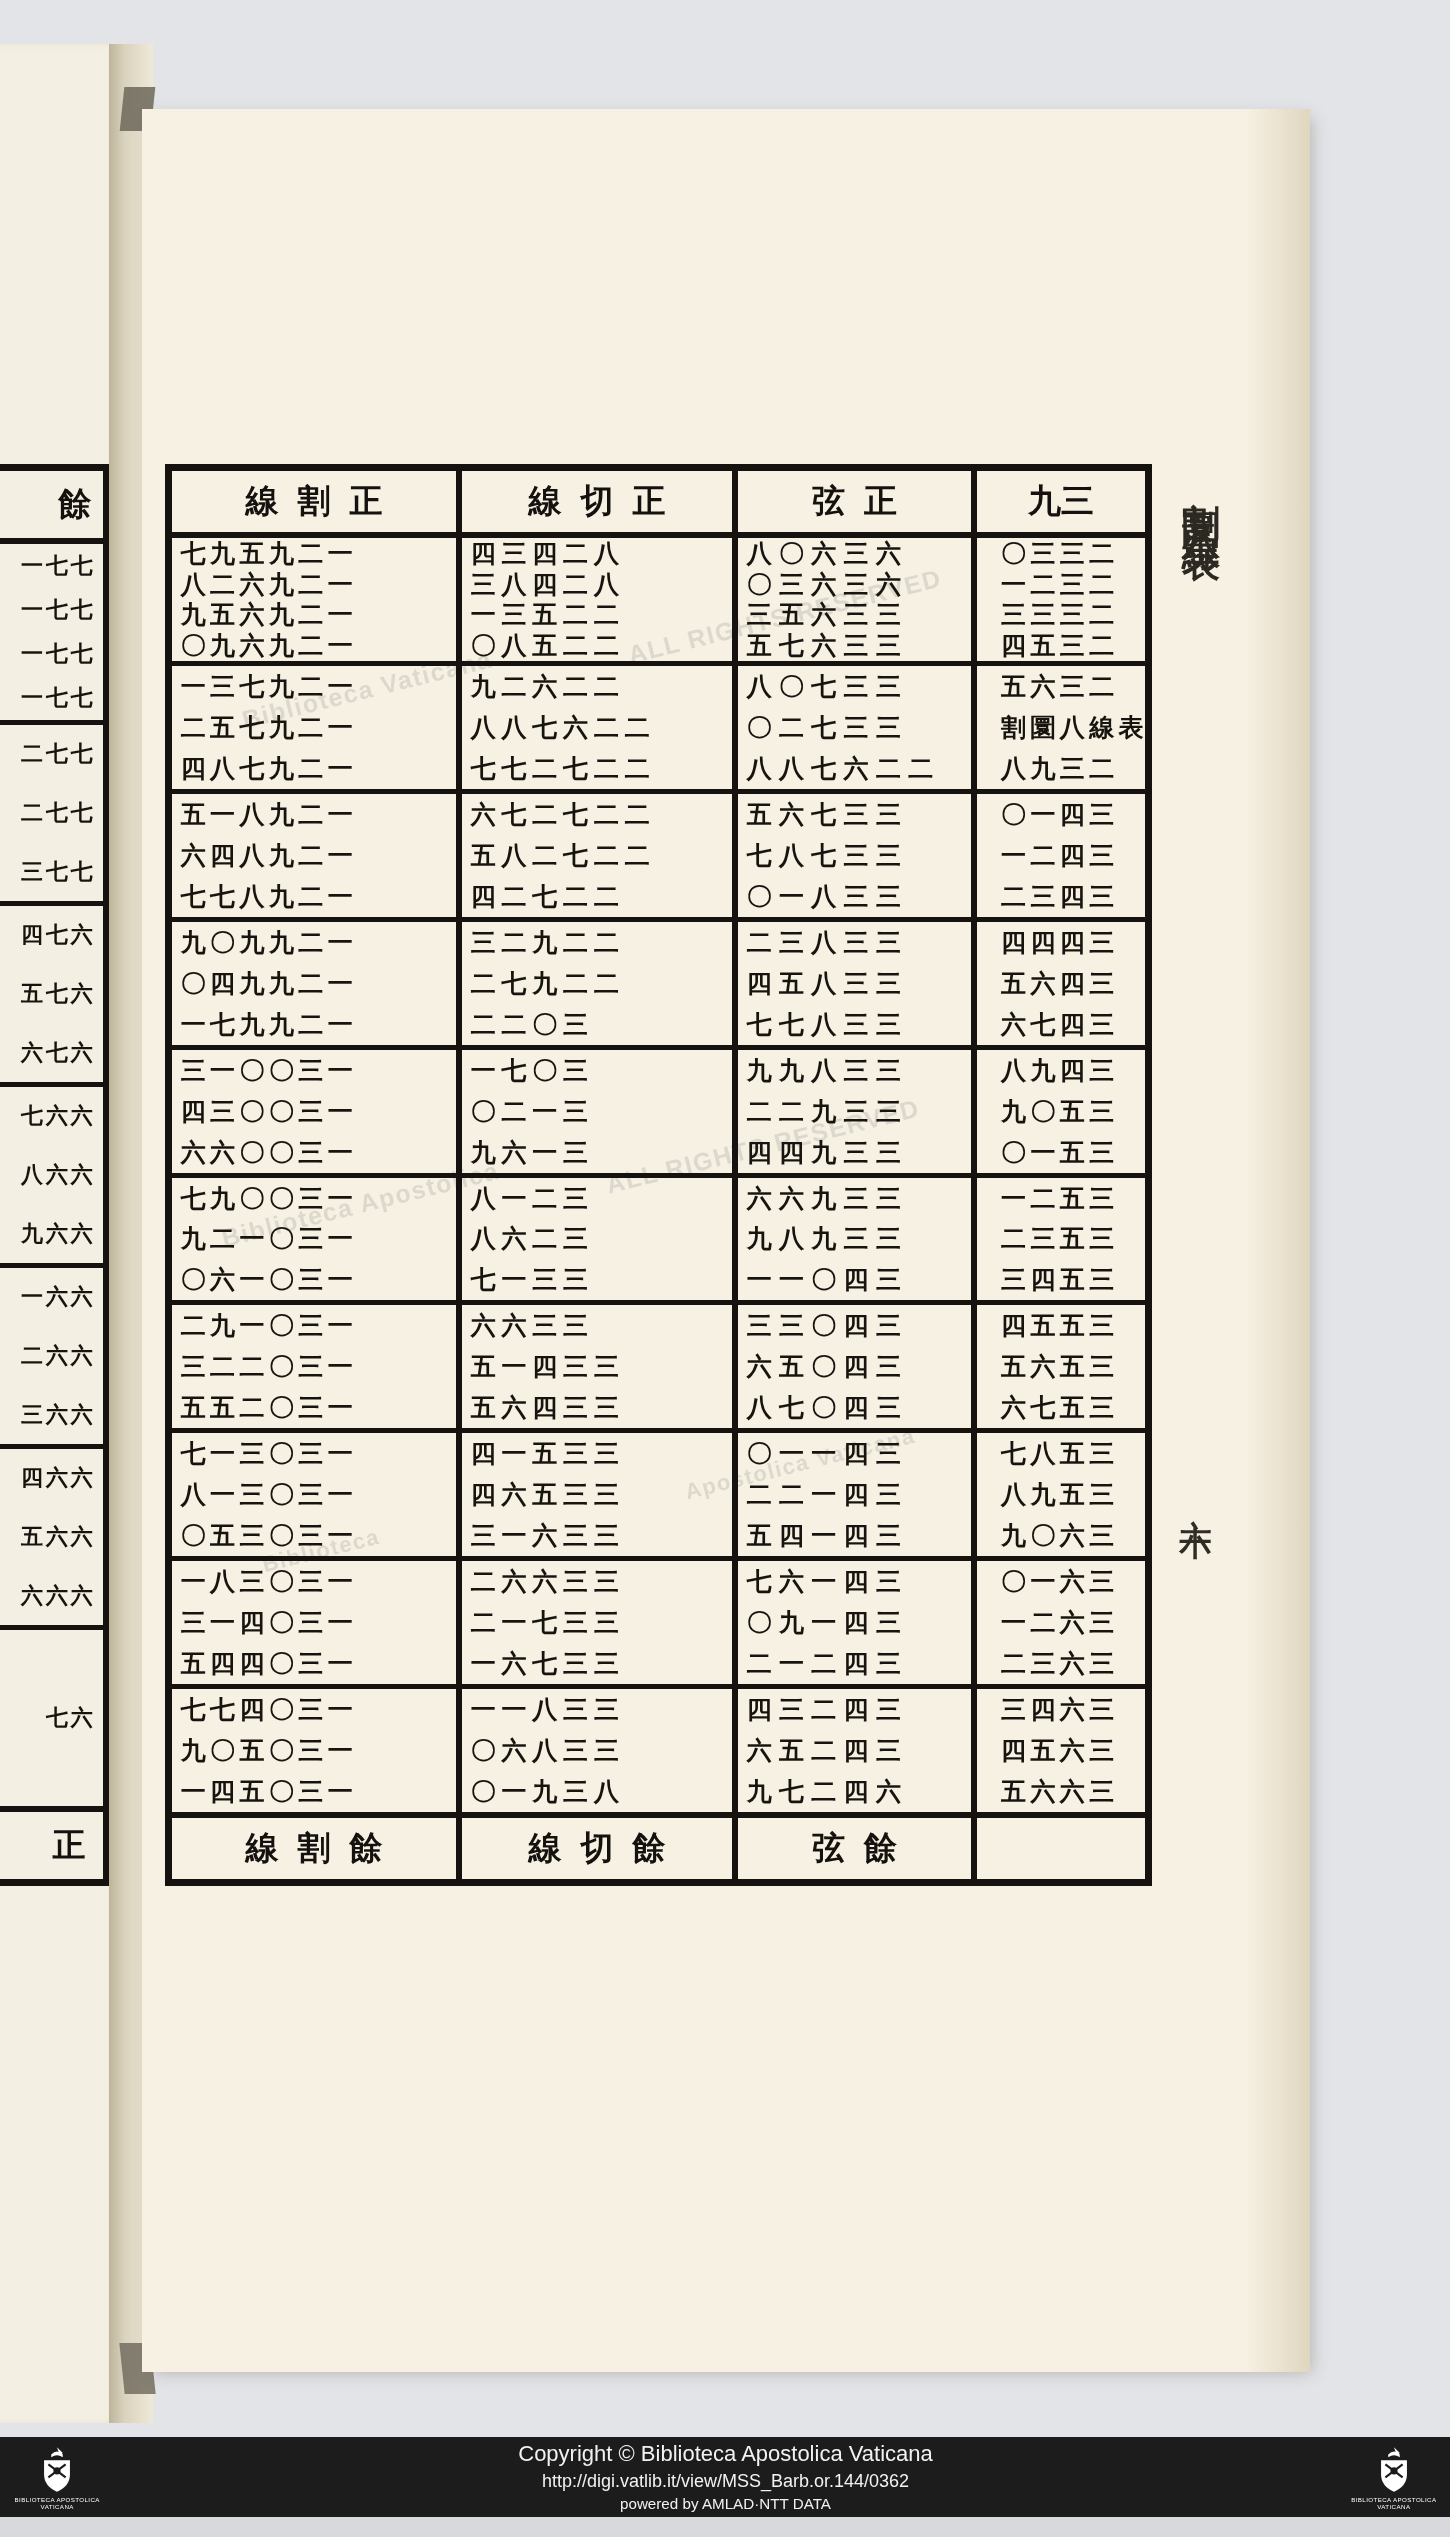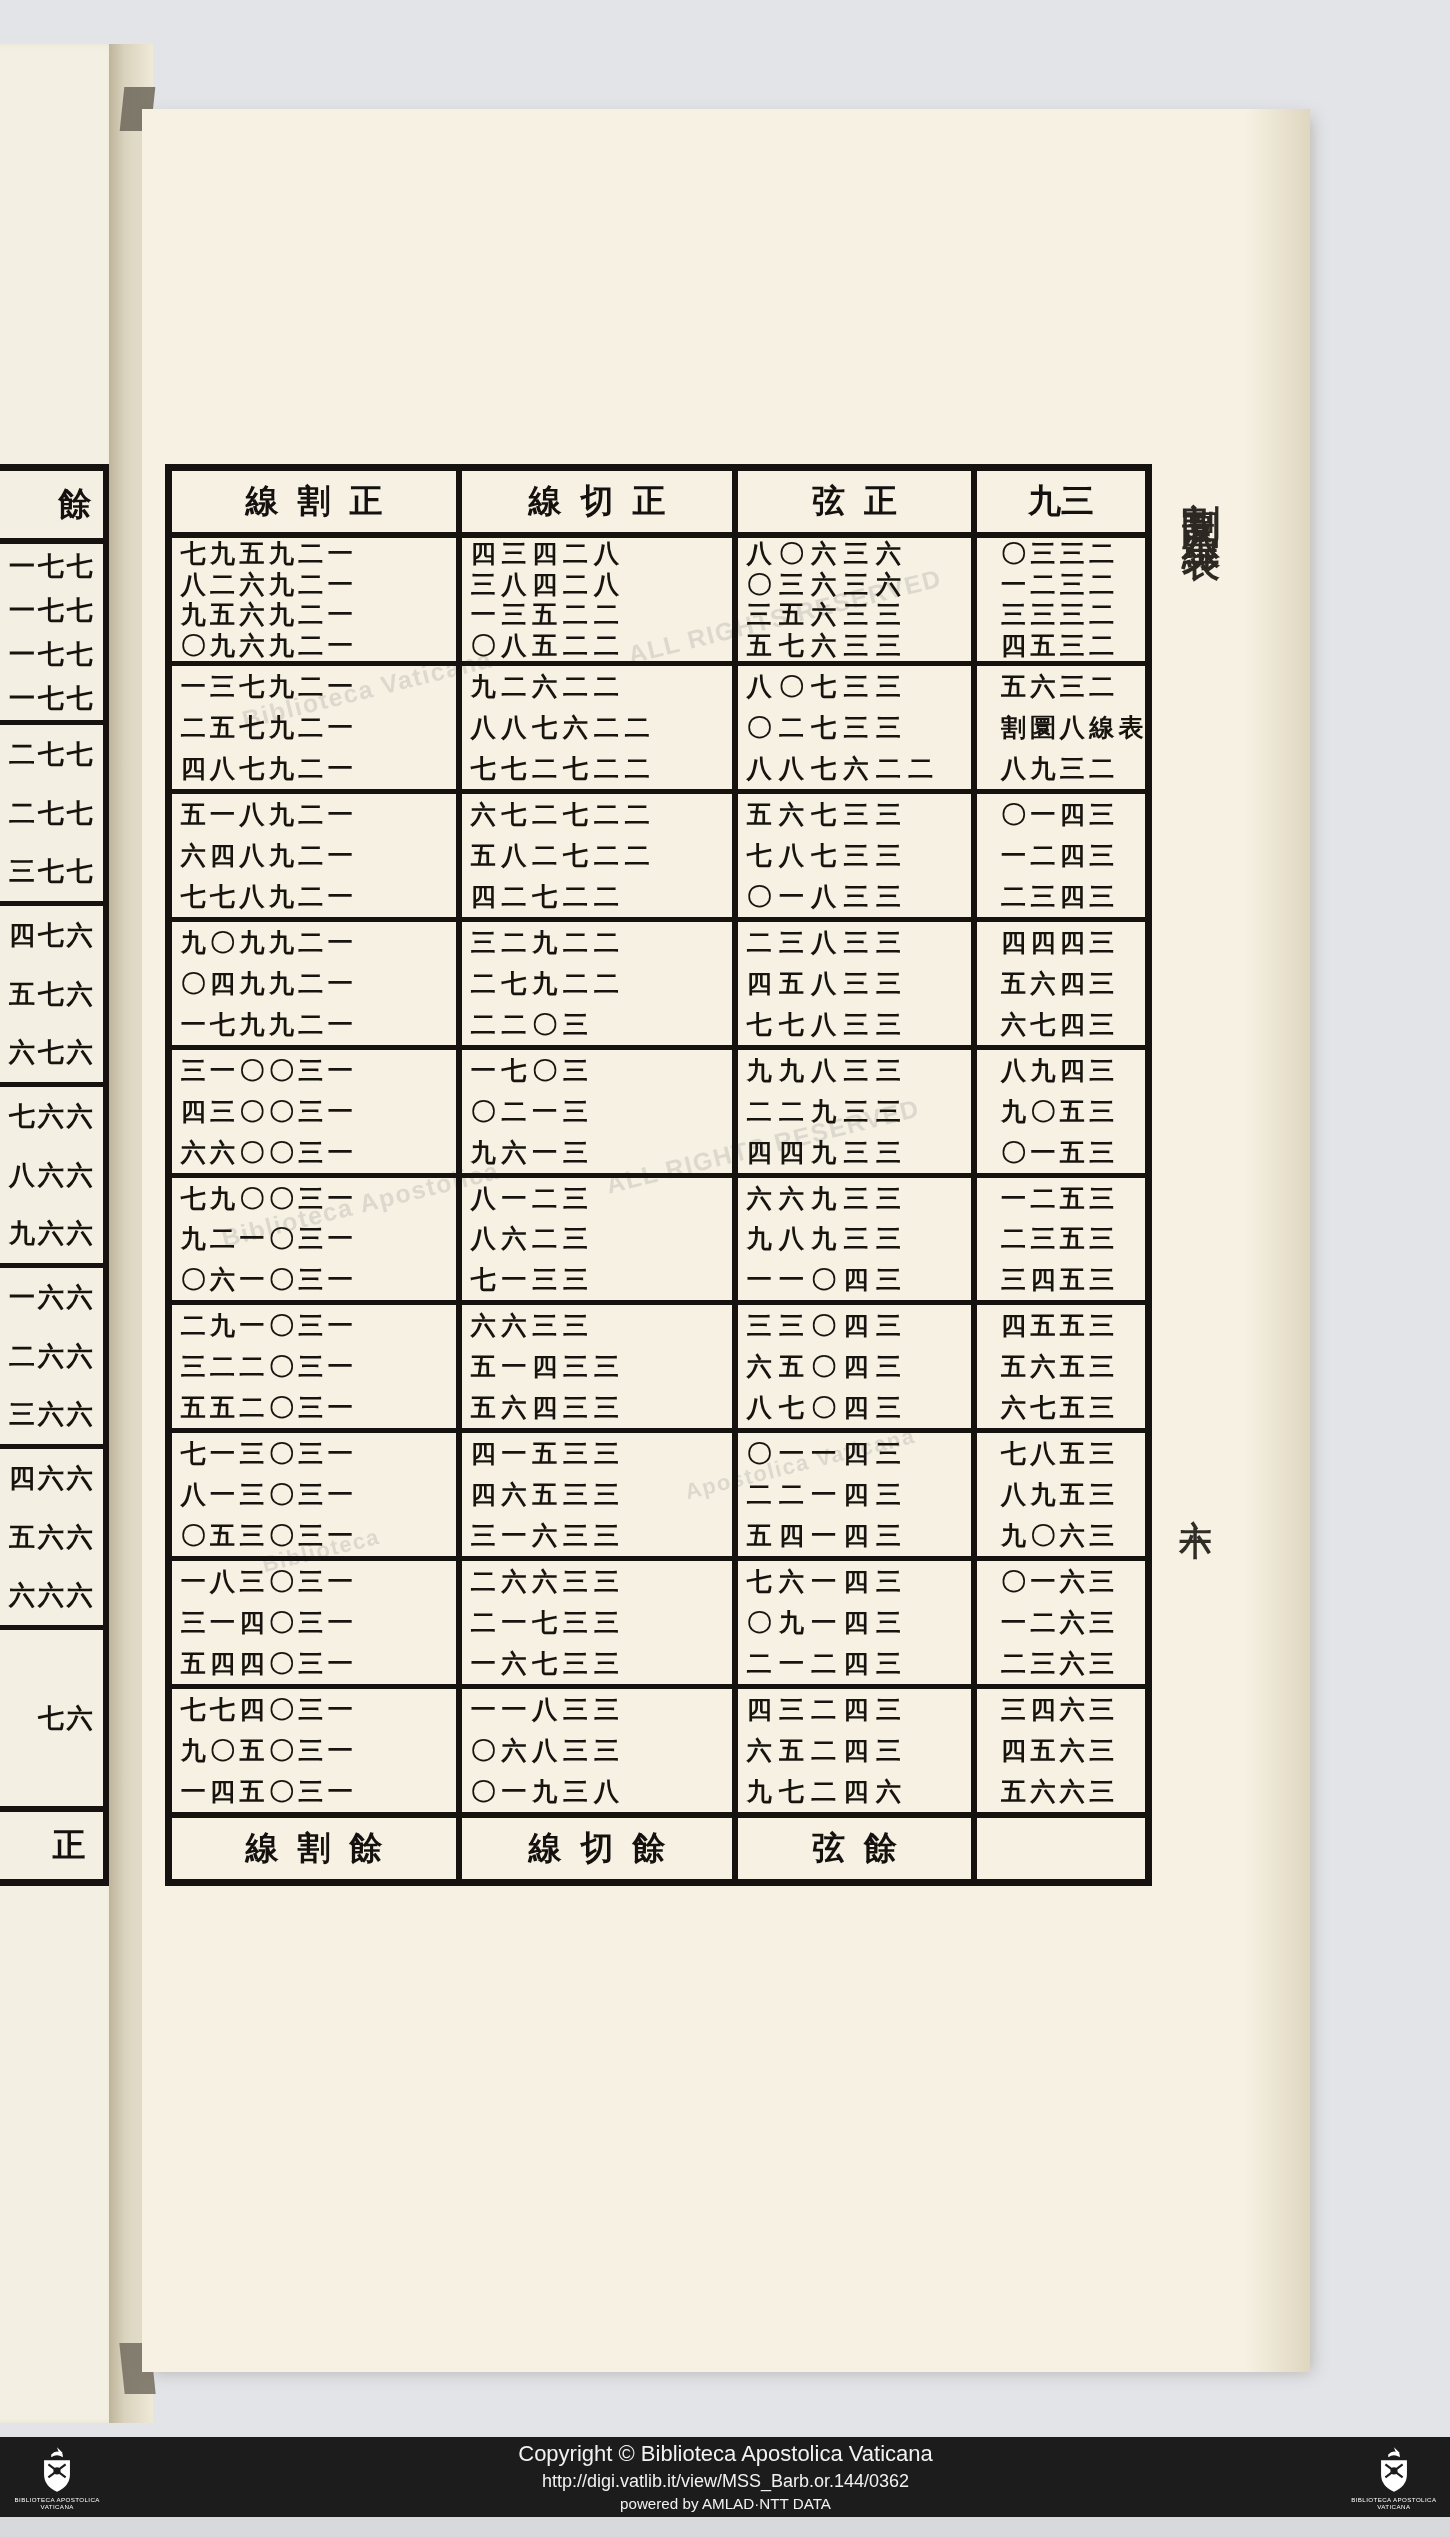--- a/index.html
+++ b/index.html
@@ -257,21 +257,21 @@
   .lf-sub {
     flex: 1 1 0;
     border-bottom: 5.8px solid #15120f;
     display: flex; flex-direction: column; min-height: 0;
   }
   .lf-sub:last-child { border-bottom: none; }
   .lf-row {
     flex: 1 1 0;
     display: flex; align-items: center; justify-content: flex-end;
     padding-right: 7.3px;
-    font-size: 26px; font-weight: bold; color: #17140f;
+    font-size: 22px; font-weight: bold; color: #17140f;
     letter-spacing: 2.9px;
     white-space: nowrap;
     font-family: "DejaVu Sans", sans-serif;
   }
   .lf-ftr {
     flex: 0 0 67px;
     border-top: 6.5px solid #15120f;
     display: flex; align-items: center; justify-content: flex-end;
     padding-right: 17.4px;
     font-size: 33px; font-weight: bold; color: #14110e;

